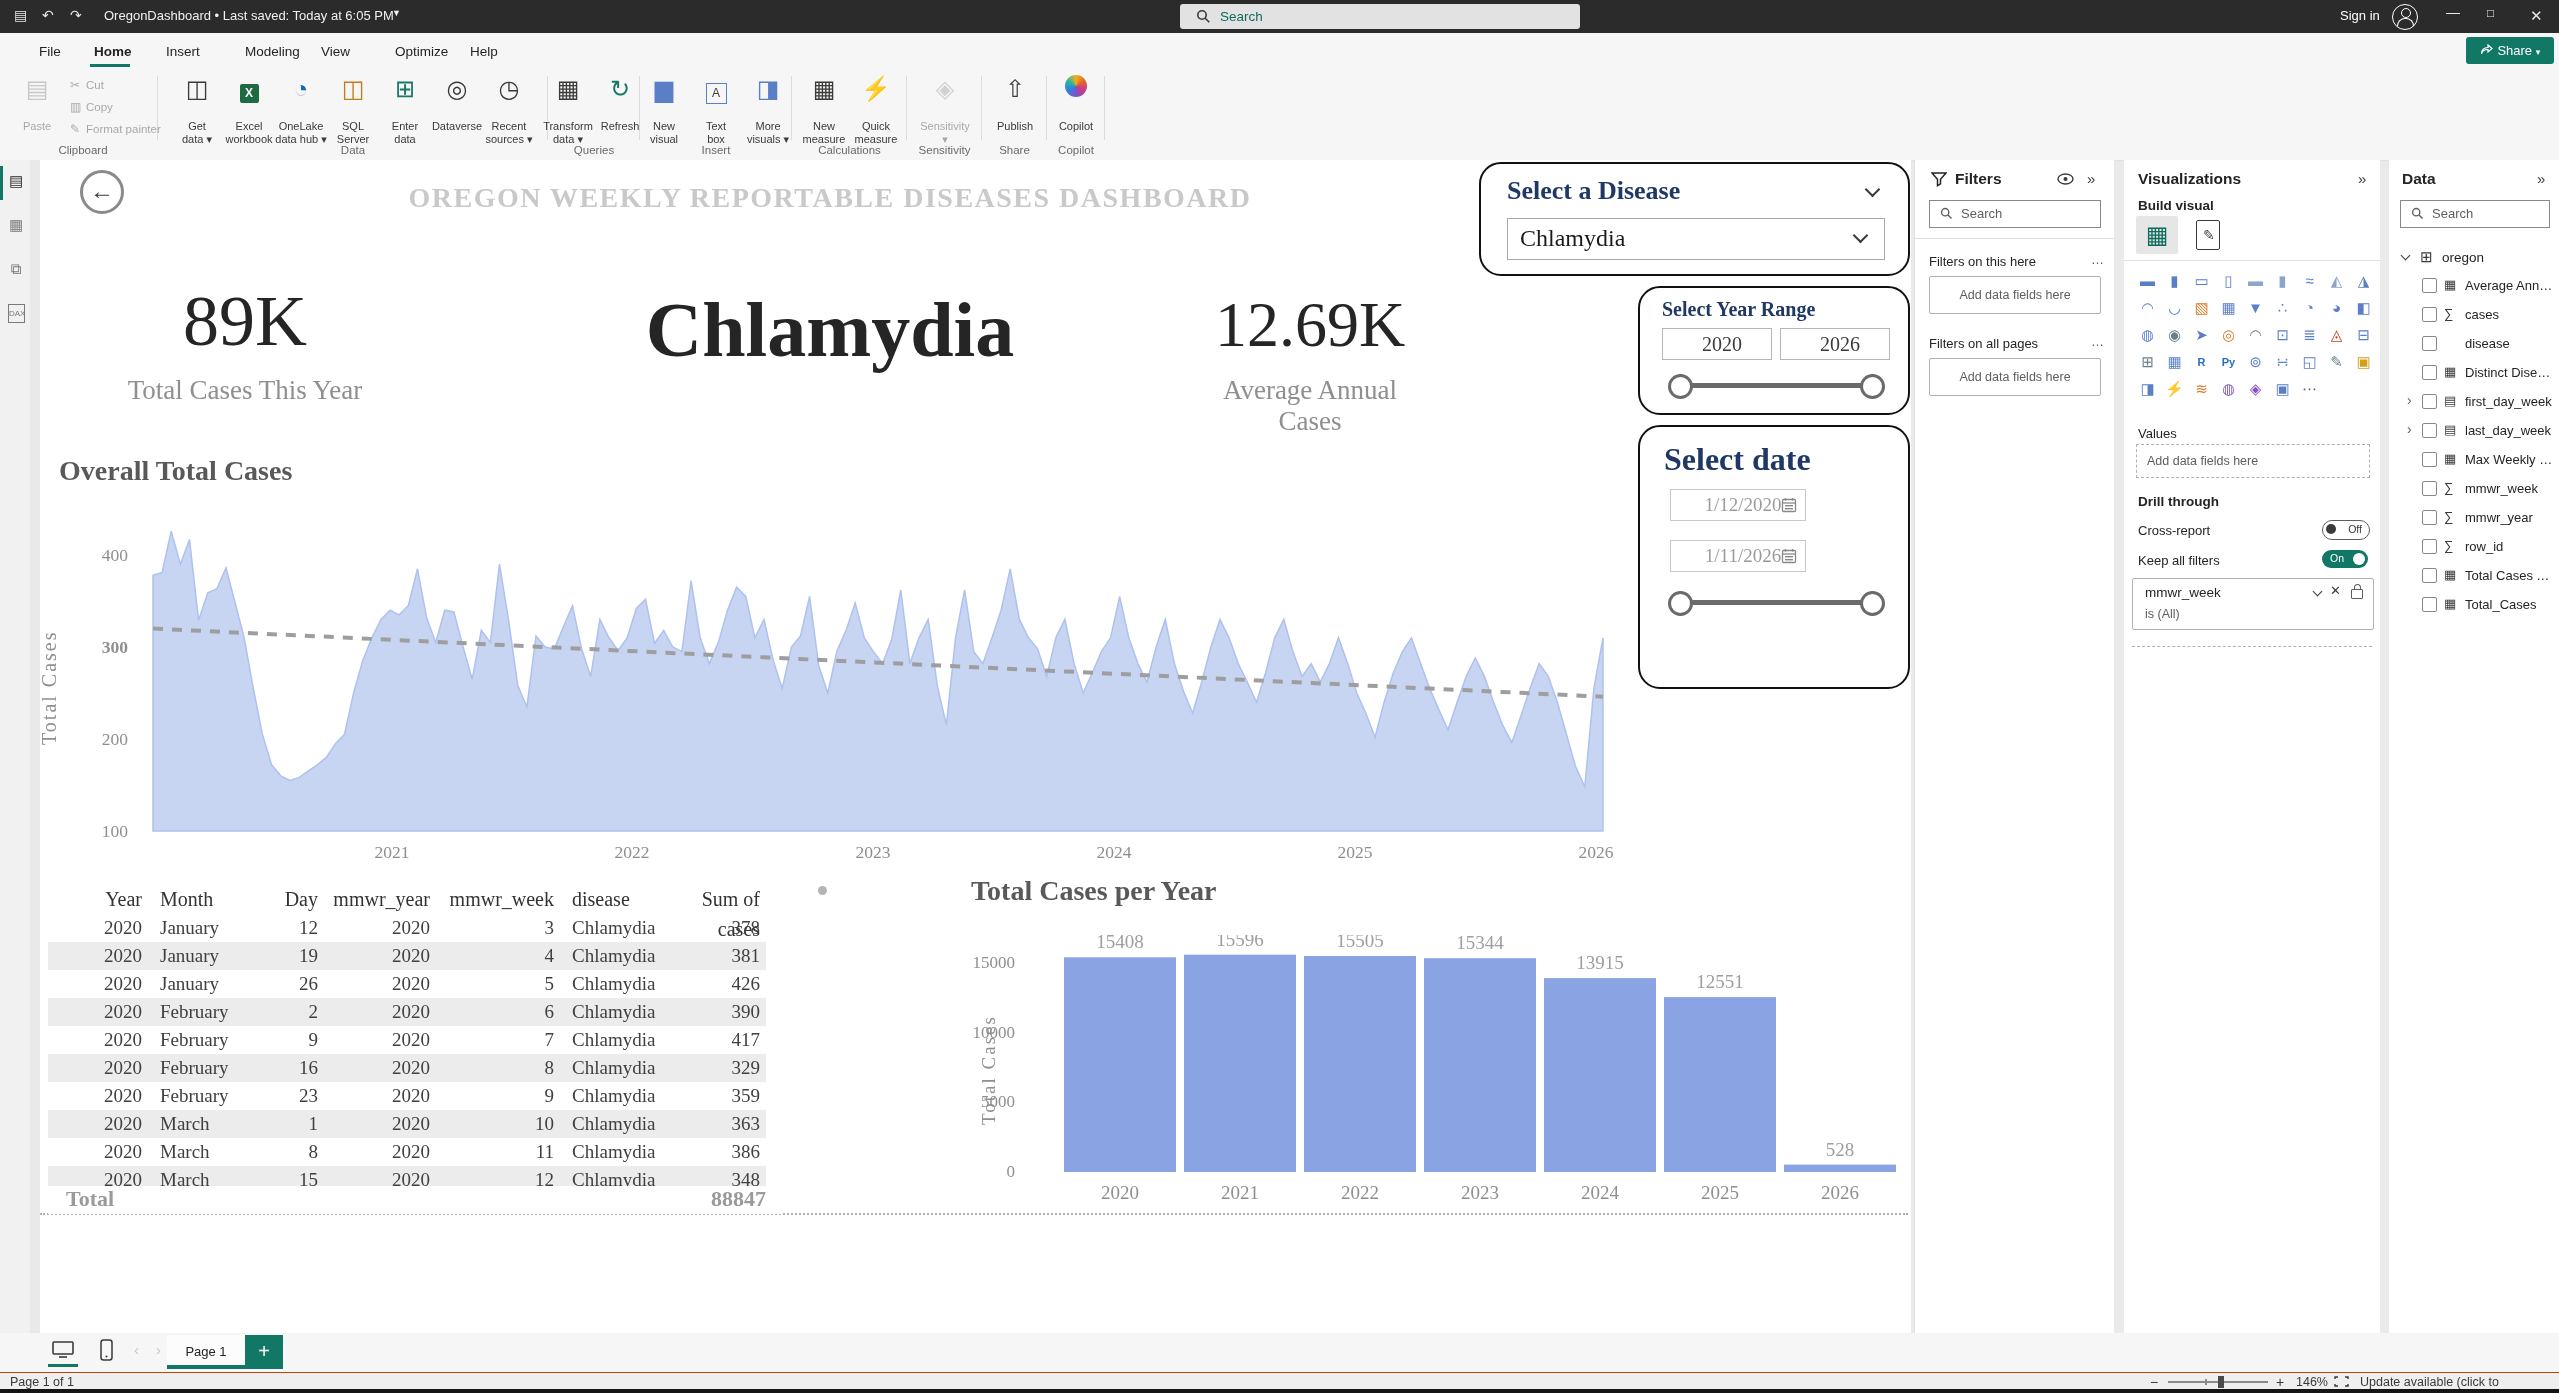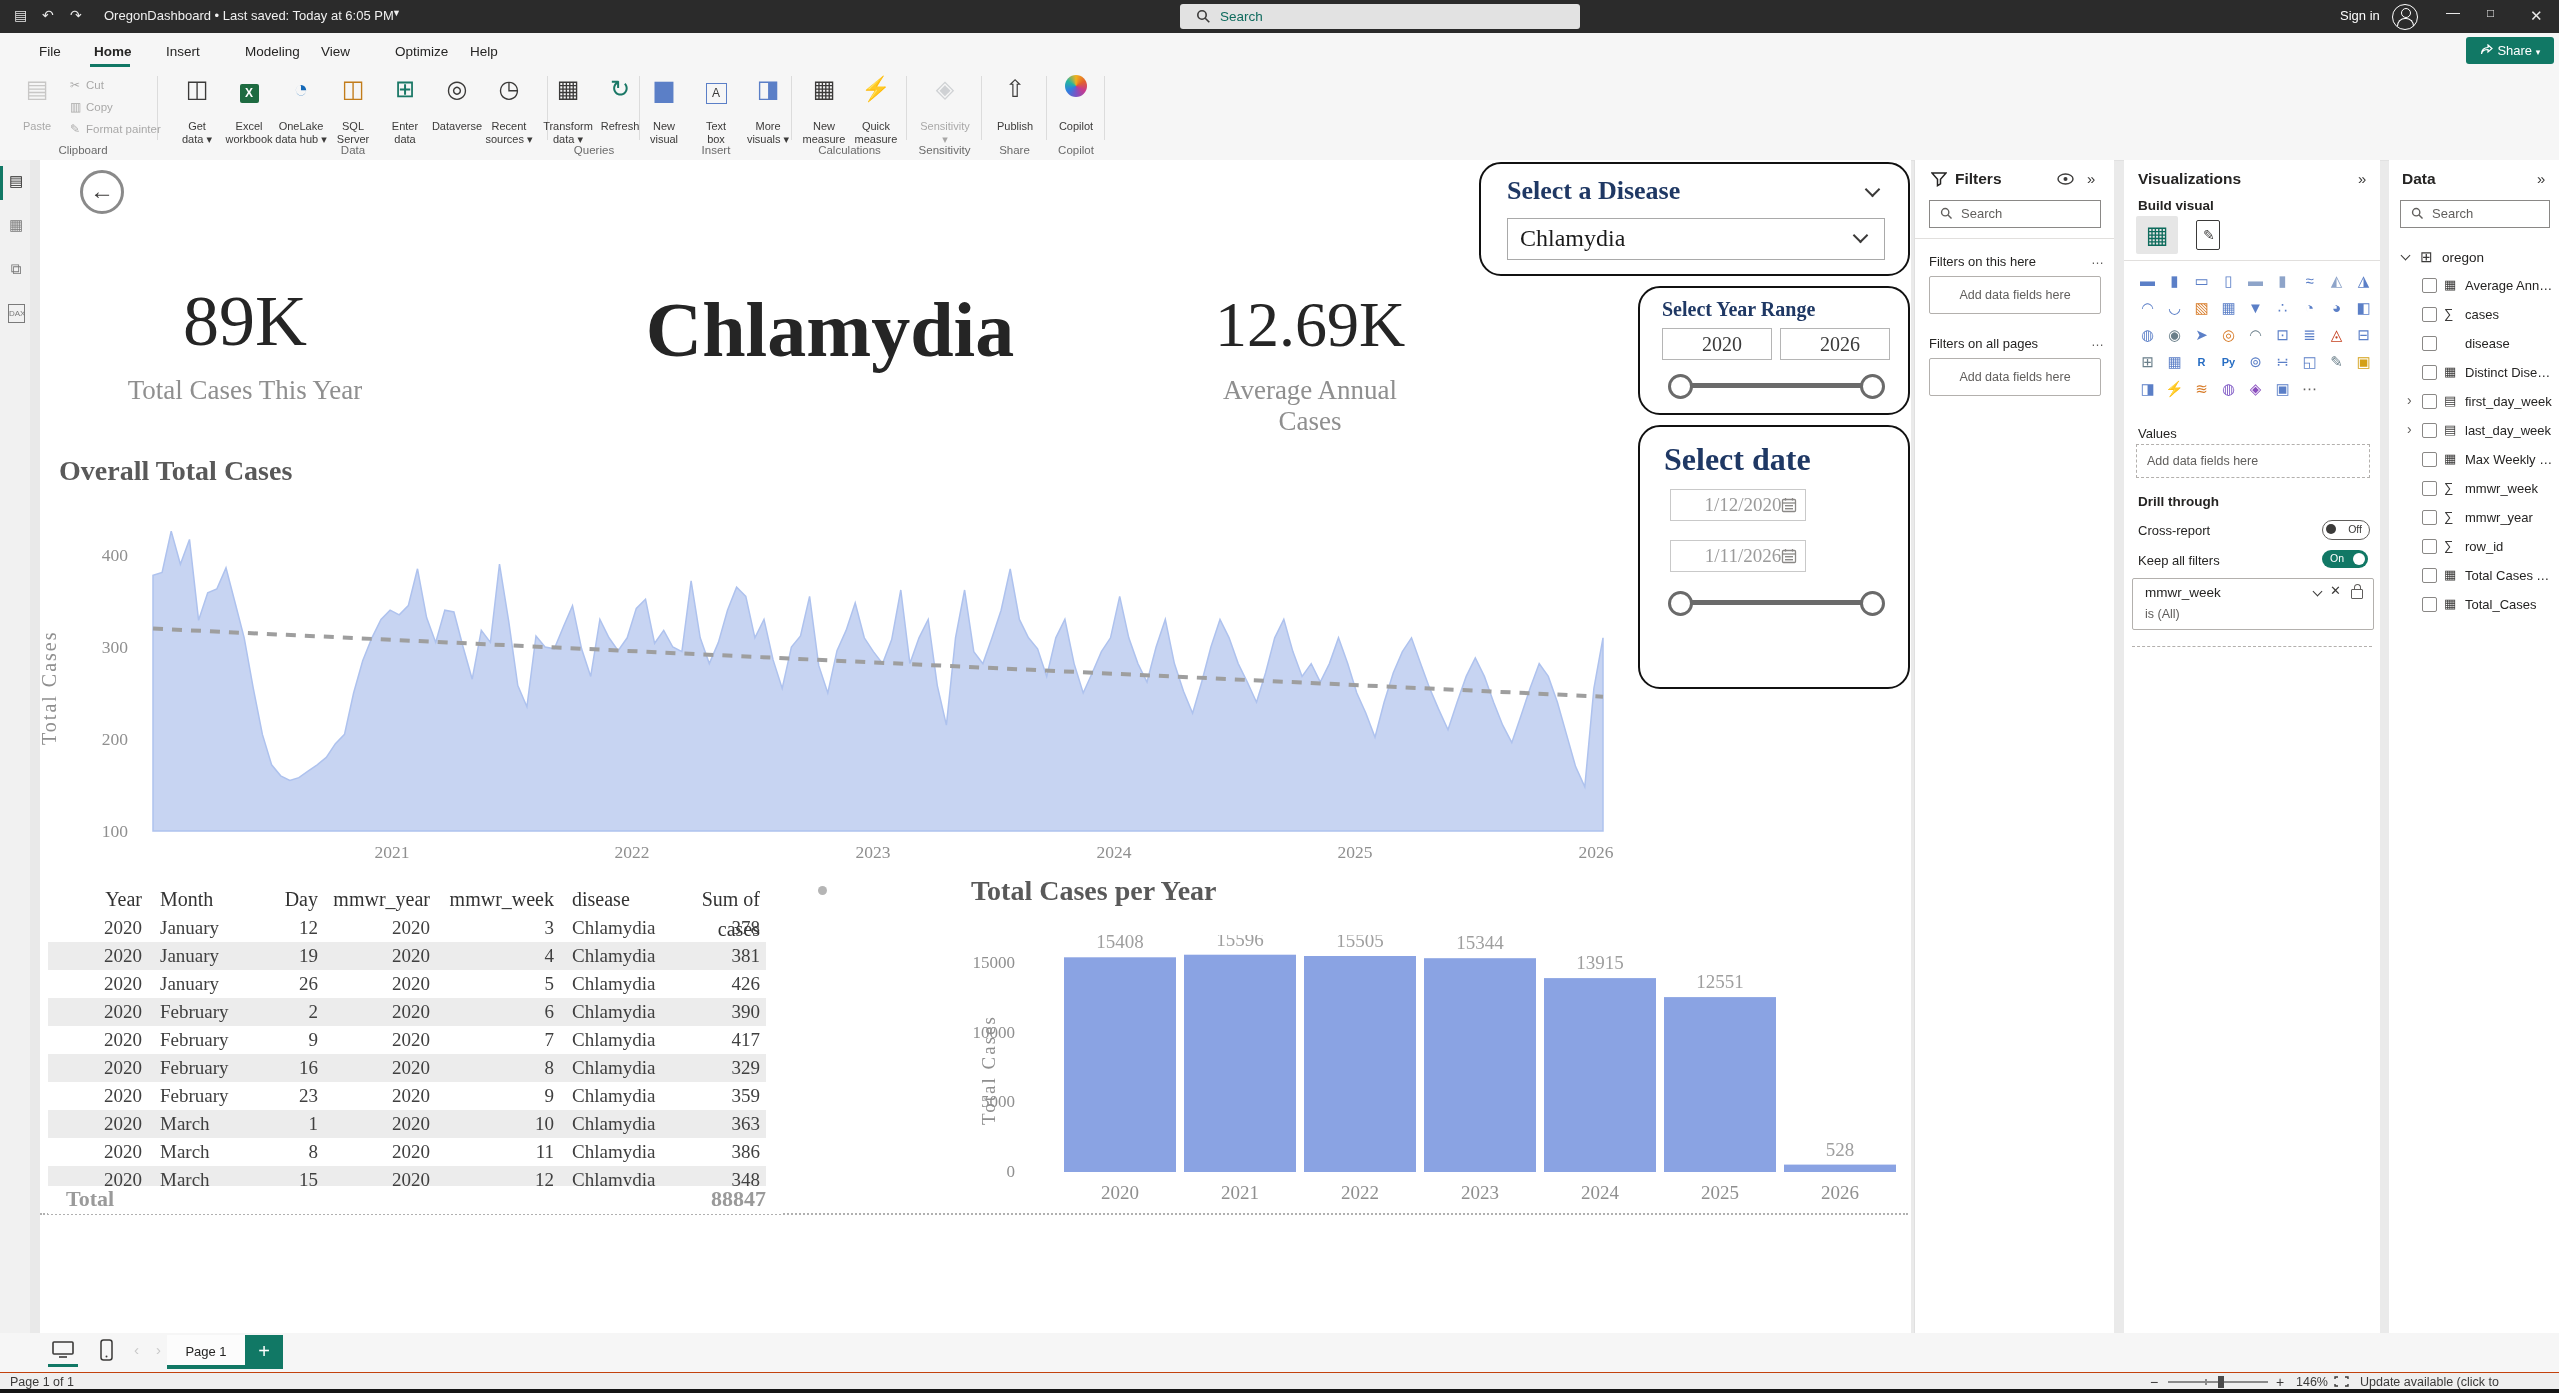--- a/index.html
+++ b/index.html
@@ -275,20 +275,21 @@
     <span class="rlico" style="top:56px;">▦</span>
     <span class="rlico" style="top:100px;">⧉</span>
     <span class="rlico" style="top:144px;font-size:8px;border:1px solid #7a7a7a;width:15px;height:17px;left:8px;line-height:17px;">DAX</span>
   </div>
 
   <div class="abs" id="canvas">
     <div id="canvas-margin"></div>
     <div id="page-edge"></div>
 
     <div id="back-btn">←</div>
+    <div id="dash-title" class="serif">OREGON WEEKLY REPORTABLE DISEASES DASHBOARD</div>
 
     <div class="kpi-num serif" style="left:95px;top:120px;width:240px;font-size:72px;">89K</div>
     <div class="kpi-lbl serif" style="left:95px;top:215px;width:240px;">Total Cases This Year</div>
 
     <div class="kpi-num serif navy" style="left:520px;top:125px;width:560px;font-size:78px;font-weight:bold;">Chlamydia</div>
 
     <div class="kpi-num serif" style="left:1160px;top:128px;width:240px;font-size:64px;">12.69K</div>
     <div class="kpi-lbl serif" style="left:1160px;top:215px;width:240px;">Average Annual Cases</div>
 
     <div class="slicer-card" style="left:1449px;top:2px;width:427px;height:110px;">
@@ -340,21 +341,21 @@
       <div class="track" style="left:42px;top:173px;width:186px;"></div>
       <div class="knob" style="left:28px;top:164px;"></div>
       <div class="knob" style="left:220px;top:164px;"></div>
     </div>
 
     <div class="vtitle serif" style="left:29px;top:295px;">Overall Total Cases</div>
     <div class="ylab" style="left:8px;top:585px;">Total Cases</div>
     <div id="area-yticks">
         <div class="tick" style="left: 58px; top: 661px; width: 40px; text-align: right;">100</div>
         <div class="tick" style="left: 58px; top: 569px; width: 40px; text-align: right;">200</div>
-        <div class="tick" style="left: 58px; top: 477px; width: 40px; text-align: right;">300</div>
+        <div class="tick" style="left: 58px; top: 477px; width: 40px; text-align: right; font-weight: bold;">300</div>
         <div class="tick" style="left: 58px; top: 385px; width: 40px; text-align: right;">400</div>
       </div>
     <div id="area-xticks">
         <div class="tick" style="left: 337px; top: 682px; width: 50px; text-align: center;">2021</div>
         <div class="tick" style="left: 577px; top: 682px; width: 50px; text-align: center;">2022</div>
         <div class="tick" style="left: 818px; top: 682px; width: 50px; text-align: center;">2023</div>
         <div class="tick" style="left: 1059px; top: 682px; width: 50px; text-align: center;">2024</div>
         <div class="tick" style="left: 1300px; top: 682px; width: 50px; text-align: center;">2025</div>
         <div class="tick" style="left: 1541px; top: 682px; width: 50px; text-align: center;">2026</div>
       </div>

